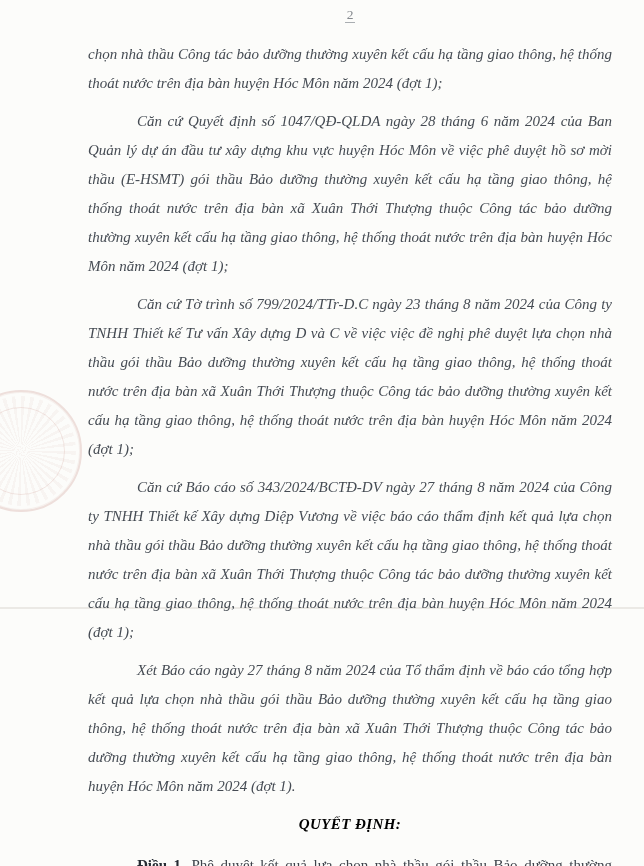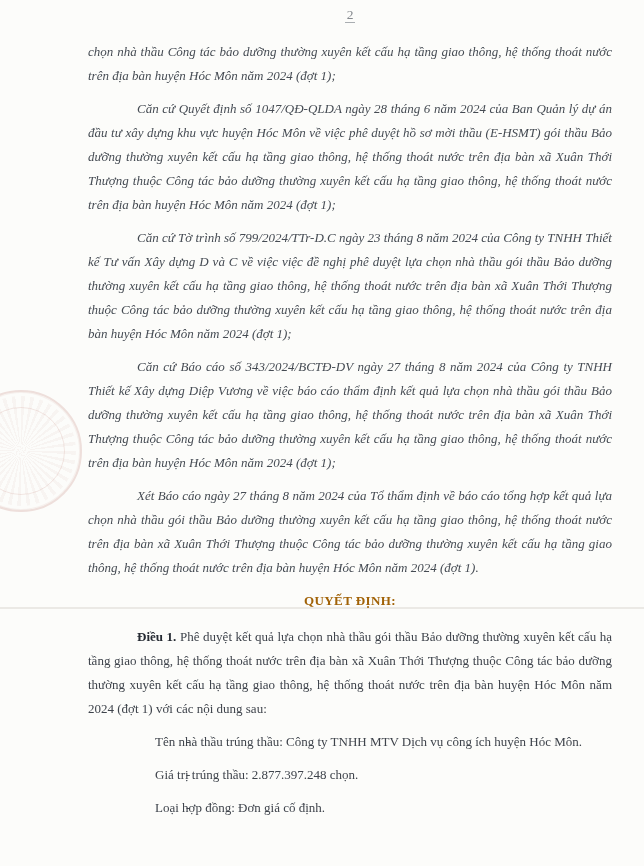--- a/index.html
+++ b/index.html
@@ -15,34 +15,35 @@
   .pagenum {
     position:absolute; top:7px; left:88px; width:524px;
     text-align:center; font-size:13.5px; color:#84888d;
   }
   .pagenum span { border-bottom:1px solid #a9adb1; padding:0 2px; }
   .content {
     position:absolute; left:88px; top:40px; width:524px;
   }
   .content p {
     margin:0 0 9px 0;
-    font-size:13px;
-    line-height:24px;
+    font-size:15px;
+    line-height:29px;
     text-align:justify;
   }
   .indent { text-indent:49px; }
   .it { font-style:italic; color:#454b53; }
   .heading {
     text-align:center !important;
     font-weight:700;
     font-size:16.5px;
     letter-spacing:0.4px;
-    color:#a16207;
+    color:#000000;
     margin:8px 0 12px 0 !important;
     text-indent:0;
+    font-style:italic;
   }
   .lbl { font-weight:700; color:#262b33;margin-top:36px; }
   .item { text-indent:49px; }
   .dash { display:inline-block; width:12px; margin-right:6px; }
   .words { text-indent:72px; }
   
   .seal {
     position:absolute; left:-40px; top:390px; width:118px; height:118px;
     border-radius:50%;
     border:2px solid rgba(198,140,132,0.26);

